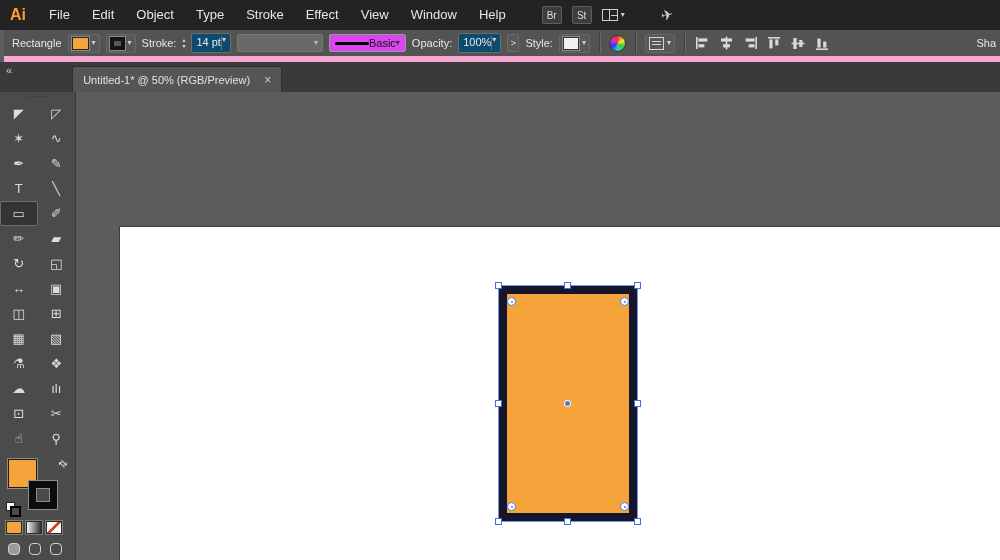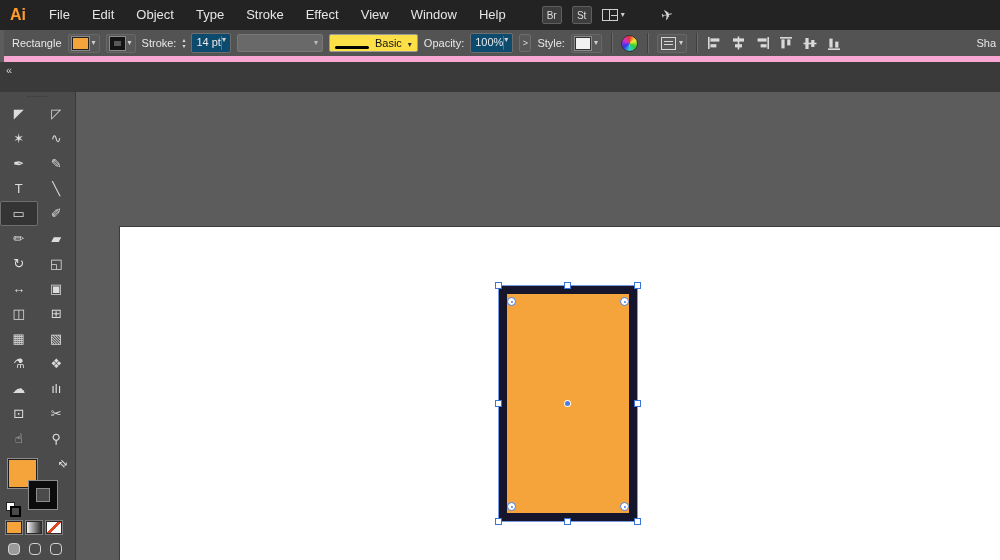--- a/index.html
+++ b/index.html
@@ -28,21 +28,21 @@
   #controlbar{position:absolute;left:4px;top:30px;width:1000px;height:32px;background:#535353;border-bottom:6px solid #f9a8d4;display:flex;align-items:center;gap:6px;padding:8px 8px;color:#e3e3e3;font-size:11px;overflow:hidden;white-space:nowrap}
   .cb-label{color:#e8e8e8}
   .cb-label.bold{font-weight:normal}
   .swbtn{display:flex;align-items:center;gap:3px;padding:2px 3px;border:1px solid #676767;background:#585858;border-radius:2px}
   .fillsw{width:17px;height:13px;background:var(--accent);border:1px solid #222;box-shadow:0 0 0 1px #8b8b8b}
   .strokesw{width:15px;height:13px;border:4px solid #141414;background:transparent;box-shadow:0 0 0 1px #8b8b8b}
   .stepper{display:flex;flex-direction:column;justify-content:center;font-size:6px;line-height:6px;color:#ddd}
   .field{display:flex;background:#0c4a6e;border:1px solid #6d6d6d;border-radius:2px;padding:2px 4px;color:#eaeaea}
   .field .fdiv{width:1px;height:14px;background:#6d6d6d}
   .wprofile{width:86px;height:18px;background:#6e6e6e;border:1px solid #7e7e7e;border-radius:2px;display:flex;align-items:center;justify-content:flex-end;padding:0 4px;opacity:.85}
-  .brushfield{display:flex;align-items:flex-end;gap:6px;background:#fde047;border:1px solid #9a9a9a;border-radius:2px;padding:2px 5px;color:#111}
+  .brushfield{display:flex;align-items:center;gap:0;background:#d946ef;border:1px solid #9a9a9a;border-radius:2px;padding:2px 5px;color:#111}
   .brushline{width:34px;height:3px;background:#000;border-radius:2px}
   .brushfield .caret{color:#333}
   .morebtn{width:12px;height:18px;display:flex;align-items:center;justify-content:center;background:#585858;border:1px solid #6d6d6d;border-radius:2px;font-size:9px;color:#ddd}
   .stylesw{width:16px;height:13px;background:#f2f2f2;border:1px solid #333;box-shadow:0 0 0 1px #8b8b8b}
   .vsep{width:1px;height:20px;background:#3e3e3e;box-shadow:1px 0 0 #6a6a6a;margin:0 3px}
   .wheel{width:17px;height:17px;border-radius:50%;background:conic-gradient(#e33,#ee3,#3c3,#3cc,#33e,#c3c,#e33);border:1px solid #333}
   .docicon{width:15px;height:13px;border:1px solid #d6d6d6;position:relative}
   .docicon::after{content:"";position:absolute;left:2px;top:3px;right:2px;height:1px;background:#d6d6d6;box-shadow:0 3px 0 #d6d6d6}
   .alignbtn{width:18px;height:18px;display:flex;align-items:center;justify-content:center}
   .alignbtn svg{display:block}
@@ -206,20 +206,24 @@
           <rect x="1" y="12.4" width="12" height="1.6"></rect>
           <rect x="2.4" y="2.6" width="3.2" height="9"></rect>
           <rect x="8.2" y="5.6" width="3.2" height="6"></rect>
         </svg>
     </span>
     <span class="sha-label">Sha</span>
   </div>
 
   <div id="tabbar">
     <span class="collapse">«</span>
+    <span class="tab">
+      <span>Untitled-1* @ 50% (RGB/Preview)</span>
+      <span class="close">×</span>
+    </span>
   </div>
 
   <div id="toolbar">
     <div class="tb-head">┄┄┄┄</div>
     <div class="tools-grid">
         <div class="tool">
           <span class="tglyph">◤</span>
         </div>
         <div class="tool">
           <span class="tglyph">◸</span>

